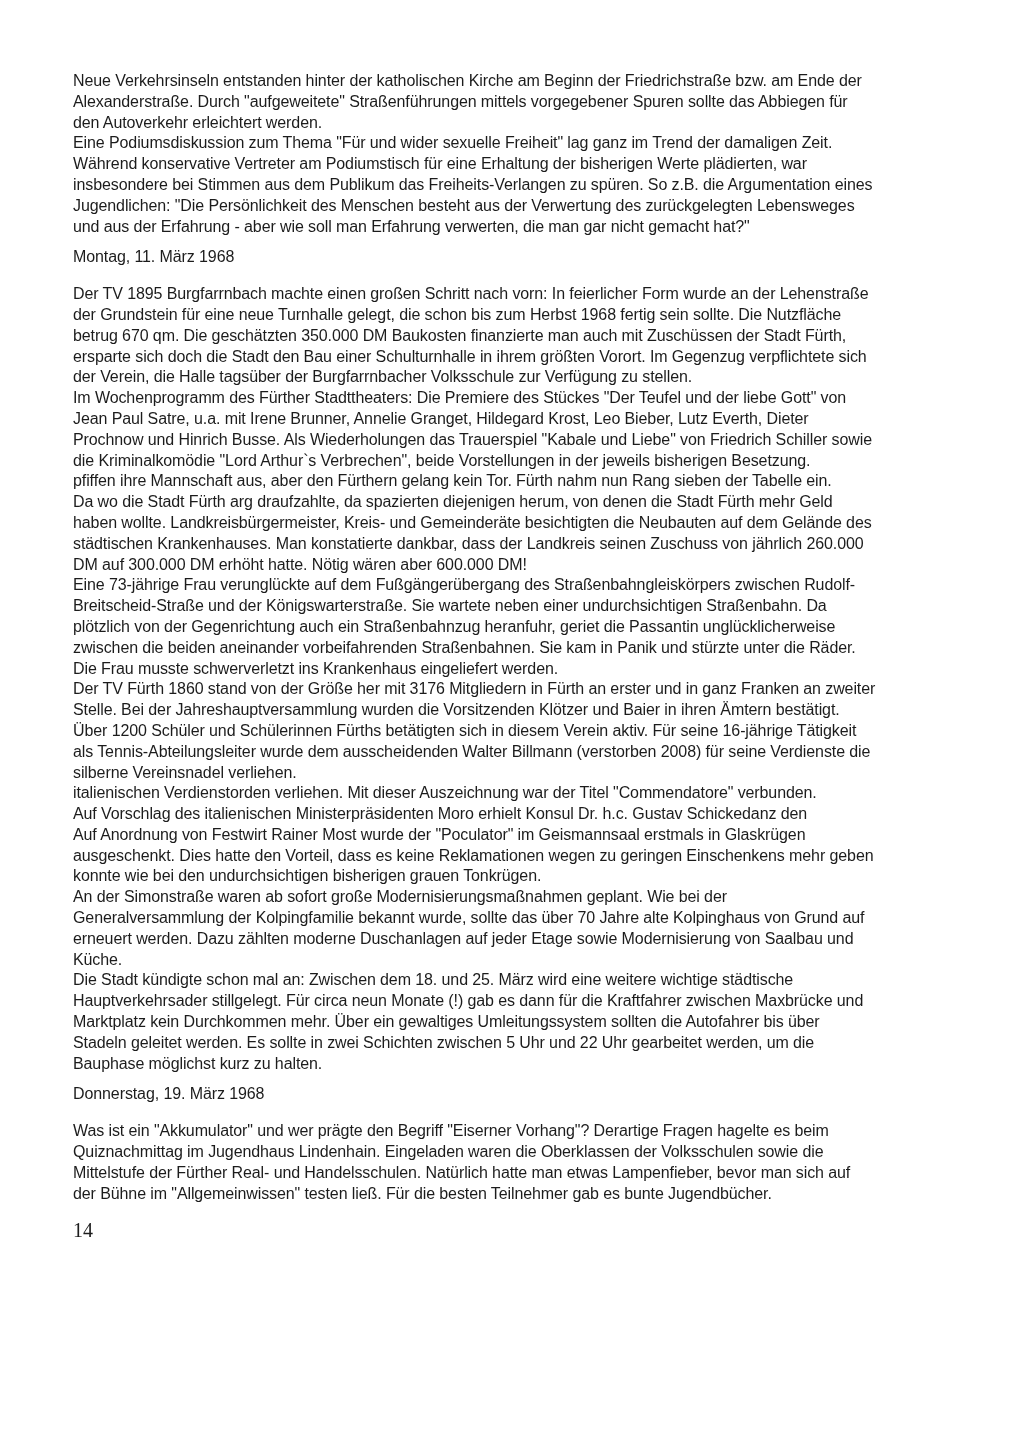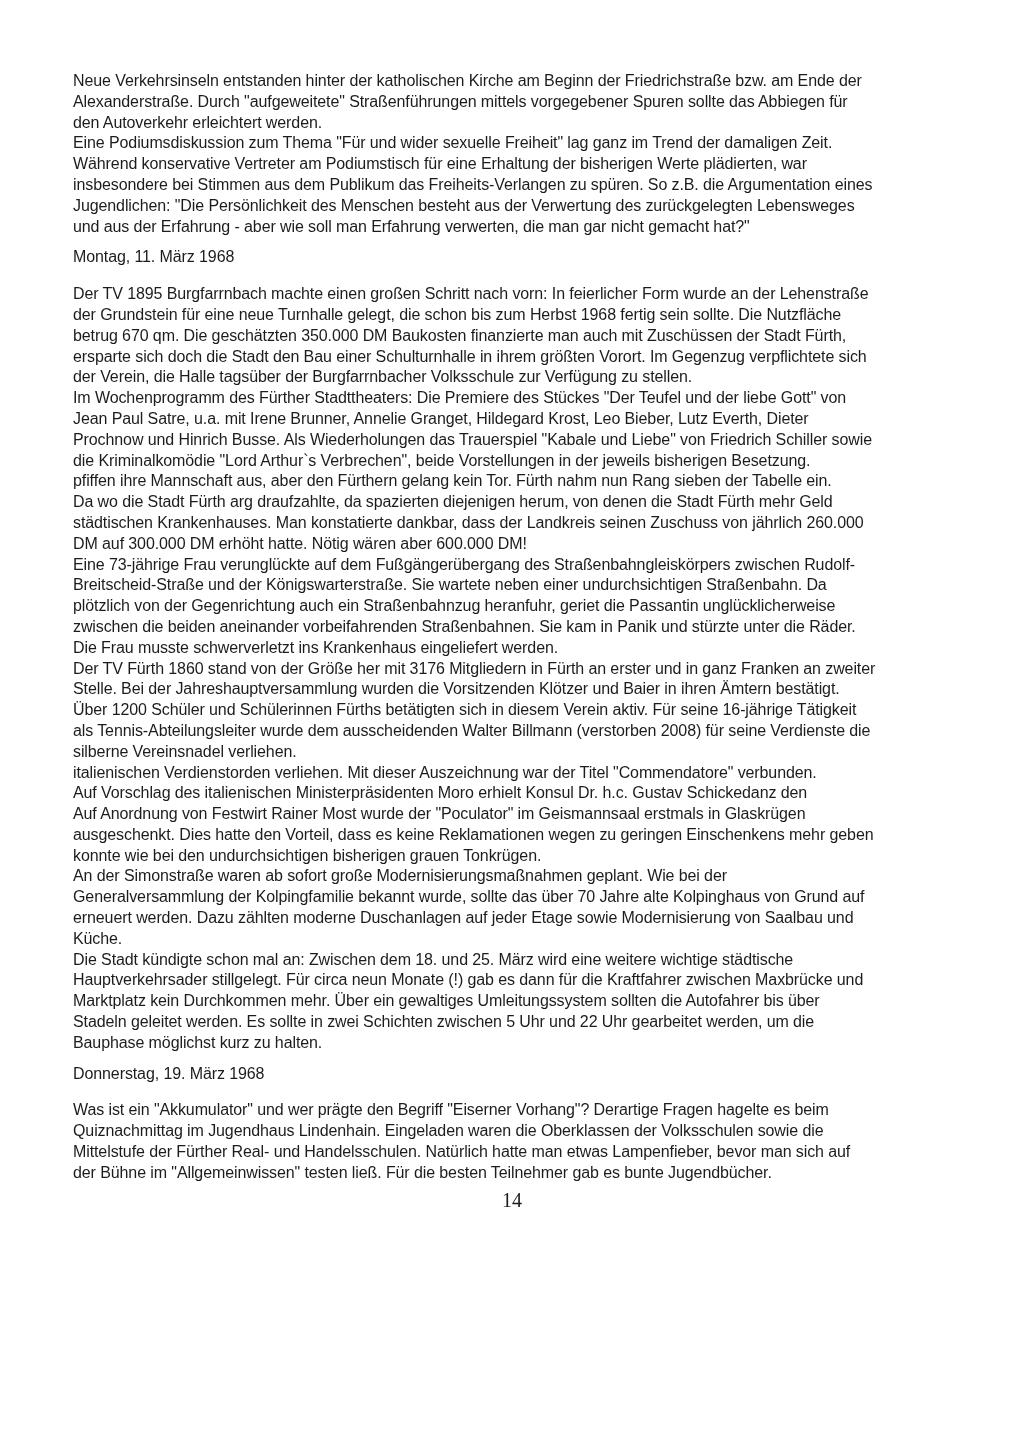--- a/index.html
+++ b/index.html
@@ -32,23 +32,23 @@
   }
   .heading {
     font-size: 16px;
     font-weight: normal;
     line-height: 20.8px;
     margin: 10px 0 16px 0;
     white-space: nowrap;
     letter-spacing: -0.1px;
   }
   .page-number {
-    margin-top: 4px;
+    margin-top: 14px;
     width: 878px;
-    text-align: center;
+    text-align: left;
     font-family: "Liberation Serif", serif;
     font-size: 20px;
     line-height: 24px;
     color: #1c1c1c;
   }
 </style>
 </head>
 <body>
 
 <div class="page">
@@ -66,20 +66,21 @@
       <div class="line">der Grundstein für eine neue Turnhalle gelegt, die schon bis zum Herbst 1968 fertig sein sollte. Die Nutzfläche</div>
       <div class="line">betrug 670 qm. Die geschätzten 350.000 DM Baukosten finanzierte man auch mit Zuschüssen der Stadt Fürth,</div>
       <div class="line">ersparte sich doch die Stadt den Bau einer Schulturnhalle in ihrem größten Vorort. Im Gegenzug verpflichtete sich</div>
       <div class="line">der Verein, die Halle tagsüber der Burgfarrnbacher Volksschule zur Verfügung zu stellen.</div>
       <div class="line">Im Wochenprogramm des Fürther Stadttheaters: Die Premiere des Stückes "Der Teufel und der liebe Gott" von</div>
       <div class="line">Jean Paul Satre, u.a. mit Irene Brunner, Annelie Granget, Hildegard Krost, Leo Bieber, Lutz Everth, Dieter</div>
       <div class="line">Prochnow und Hinrich Busse. Als Wiederholungen das Trauerspiel "Kabale und Liebe" von Friedrich Schiller sowie</div>
       <div class="line">die Kriminalkomödie "Lord Arthur`s Verbrechen", beide Vorstellungen in der jeweils bisherigen Besetzung.</div>
       <div class="line">pfiffen ihre Mannschaft aus, aber den Fürthern gelang kein Tor. Fürth nahm nun Rang sieben der Tabelle ein.</div>
       <div class="line">Da wo die Stadt Fürth arg draufzahlte, da spazierten diejenigen herum, von denen die Stadt Fürth mehr Geld</div>
+      <div class="line">haben wollte. Landkreisbürgermeister, Kreis- und Gemeinderäte besichtigten die Neubauten auf dem Gelände des</div>
       <div class="line">städtischen Krankenhauses. Man konstatierte dankbar, dass der Landkreis seinen Zuschuss von jährlich 260.000</div>
       <div class="line">DM auf 300.000 DM erhöht hatte. Nötig wären aber 600.000 DM!</div>
       <div class="line">Eine 73-jährige Frau verunglückte auf dem Fußgängerübergang des Straßenbahngleiskörpers zwischen Rudolf-</div>
       <div class="line">Breitscheid-Straße und der Königswarterstraße. Sie wartete neben einer undurchsichtigen Straßenbahn. Da</div>
       <div class="line">plötzlich von der Gegenrichtung auch ein Straßenbahnzug heranfuhr, geriet die Passantin unglücklicherweise</div>
       <div class="line">zwischen die beiden aneinander vorbeifahrenden Straßenbahnen. Sie kam in Panik und stürzte unter die Räder.</div>
       <div class="line">Die Frau musste schwerverletzt ins Krankenhaus eingeliefert werden.</div>
       <div class="line">Der TV Fürth 1860 stand von der Größe her mit 3176 Mitgliedern in Fürth an erster und in ganz Franken an zweiter</div>
       <div class="line">Stelle. Bei der Jahreshauptversammlung wurden die Vorsitzenden Klötzer und Baier in ihren Ämtern bestätigt.</div>
       <div class="line">Über 1200 Schüler und Schülerinnen Fürths betätigten sich in diesem Verein aktiv. Für seine 16-jährige Tätigkeit</div>

